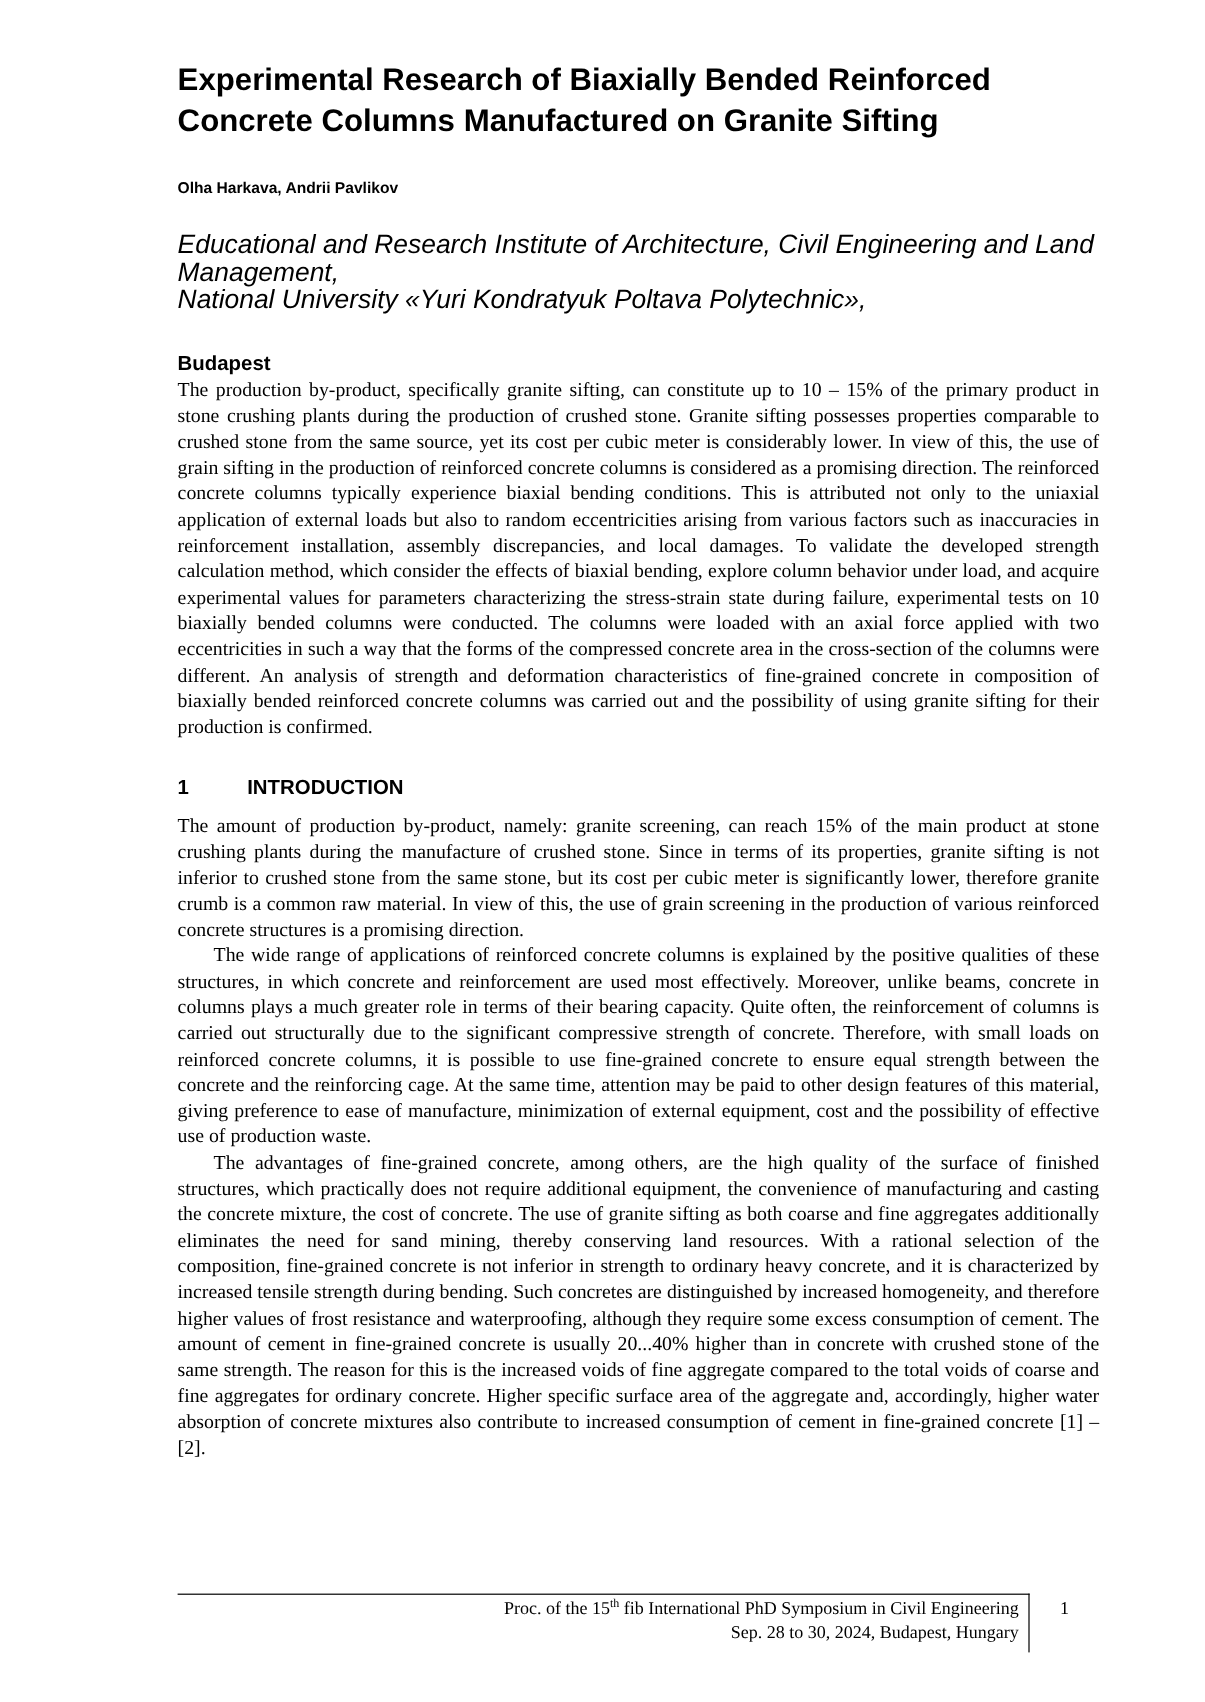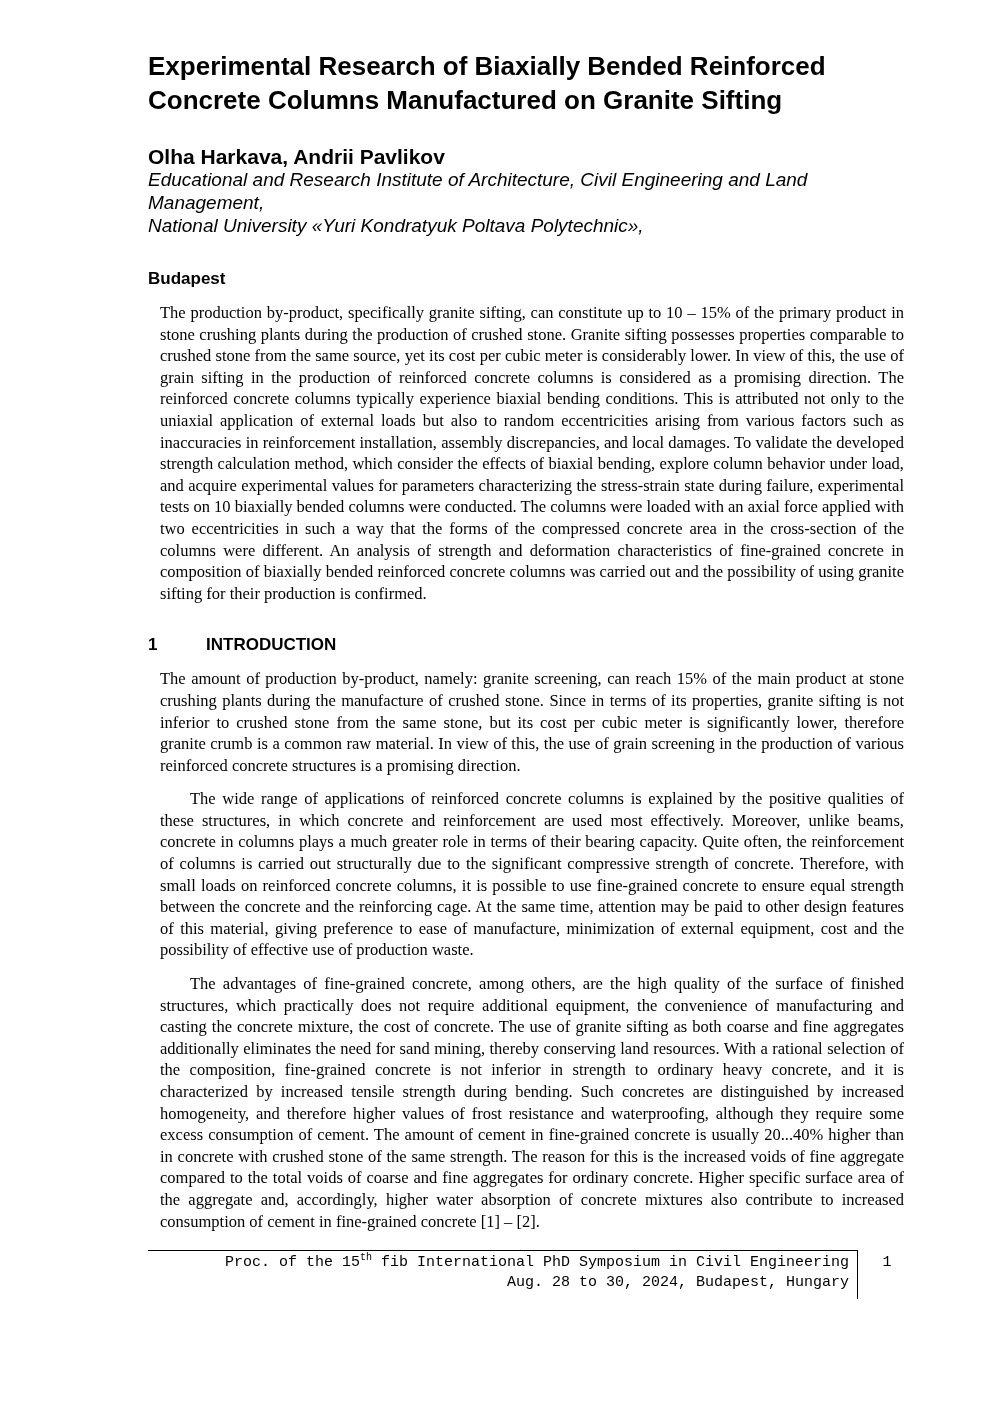--- a/index.html
+++ b/index.html
@@ -21,29 +21,30 @@
   .paper-title {
     font-family: "Liberation Sans", sans-serif;
     font-weight: bold;
     font-size: 26px;
     line-height: 34px;
     margin-top: 49px;
   }
   .authors {
     font-family: "Liberation Sans", sans-serif;
     font-weight: bold;
-    font-size: 21px;
+    font-size: 13px;
     line-height: 22px;
     margin-top: 29px;
   }
   .affiliation {
     font-family: "Liberation Sans", sans-serif;
     font-style: italic;
-    font-size: 19px;
+    font-size: 22px;
     line-height: 23px;
+    margin-top: 24px;
   }
   .summary-heading {
     font-family: "Liberation Sans", sans-serif;
     font-weight: bold;
     font-size: 17px;
     line-height: 22px;
     margin-top: 31px;
   }
   .body-text {
     font-size: 16.5px;
@@ -55,30 +56,30 @@
     font-weight: bold;
     font-size: 17px;
     line-height: 22px;
     margin-top: 30px;
     margin-bottom: 9px;
   }
   .section-heading .section-num {
     display: inline-block;
     width: 58px;
   }
-  p.para { margin: 12px; }
+  p.para { margin: 0; }
   p.para.indent { text-indent: 30px; }
   .footer {
     position: absolute;
     left: 148px;
-    top: 1250px;
+    top: 1328px;
     width: 768px;
     display: flex;
     align-items: stretch;
-    font-family: Liberation Mono, monospace;
+    font-family: Liberation Serif, serif;
     font-size: 15px;
     line-height: 20px;
     justify-content: center;
   }
   .footer-text {
     flex: 1;
     text-align: right;
     border-top: 1px solid #000;
     border-right: 1px solid #000;
     padding: 2px 8px 6px 0;
@@ -121,16 +122,16 @@
     <p class="para">The amount of production by-product, namely: granite screening, can reach 15% of the main product at stone crushing plants during the manufacture of crushed stone. Since in terms of its properties, granite sifting is not inferior to crushed stone from the same stone, but its cost per cubic meter is significantly lower, therefore granite crumb is a common raw material. In view of this, the use of grain screening in the production of various reinforced concrete structures is a promising direction.</p>
     <p class="para indent">The wide range of applications of reinforced concrete columns is explained by the positive qualities of these structures, in which concrete and reinforcement are used most effectively. Moreover, unlike beams, concrete in columns plays a much greater role in terms of their bearing capacity. Quite often, the reinforcement of columns is carried out structurally due to the significant compressive strength of concrete. Therefore, with small loads on reinforced concrete columns, it is possible to use fine-grained concrete to ensure equal strength between the concrete and the reinforcing cage. At the same time, attention may be paid to other design features of this material, giving preference to ease of manufacture, minimization of external equipment, cost and the possibility of effective use of production waste.</p>
     <p class="para indent">The advantages of fine-grained concrete, among others, are the high quality of the surface of finished structures, which practically does not require additional equipment, the convenience of manufacturing and casting the concrete mixture, the cost of concrete. The use of granite sifting as both coarse and fine aggregates additionally eliminates the need for sand mining, thereby conserving land resources. With a rational selection of the composition, fine-grained concrete is not inferior in strength to ordinary heavy concrete, and it is characterized by increased tensile strength during bending. Such concretes are distinguished by increased homogeneity, and therefore higher values of frost resistance and waterproofing, although they require some excess consumption of cement. The amount of cement in fine-grained concrete is usually 20...40% higher than in concrete with crushed stone of the same strength. The reason for this is the increased voids of fine aggregate compared to the total voids of coarse and fine aggregates for ordinary concrete. Higher specific surface area of the aggregate and, accordingly, higher water absorption of concrete mixtures also contribute to increased consumption of cement in fine-grained concrete [1] – [2].</p>
   </div>
 
 </div>
 
 <div class="footer">
   <div class="footer-text">
     <div><span>Proc. of the 15</span><sup>th</sup><span> fib International PhD Symposium in Civil Engineering</span></div>
-    <div>Aug. 28 to 30, 2024, Budapest, Hungary</div>
+    <div>Sep. 28 to 30, 2024, Budapest, Hungary</div>
   </div>
   <div class="footer-page">1</div>
 </div>
 
 </body></html>

